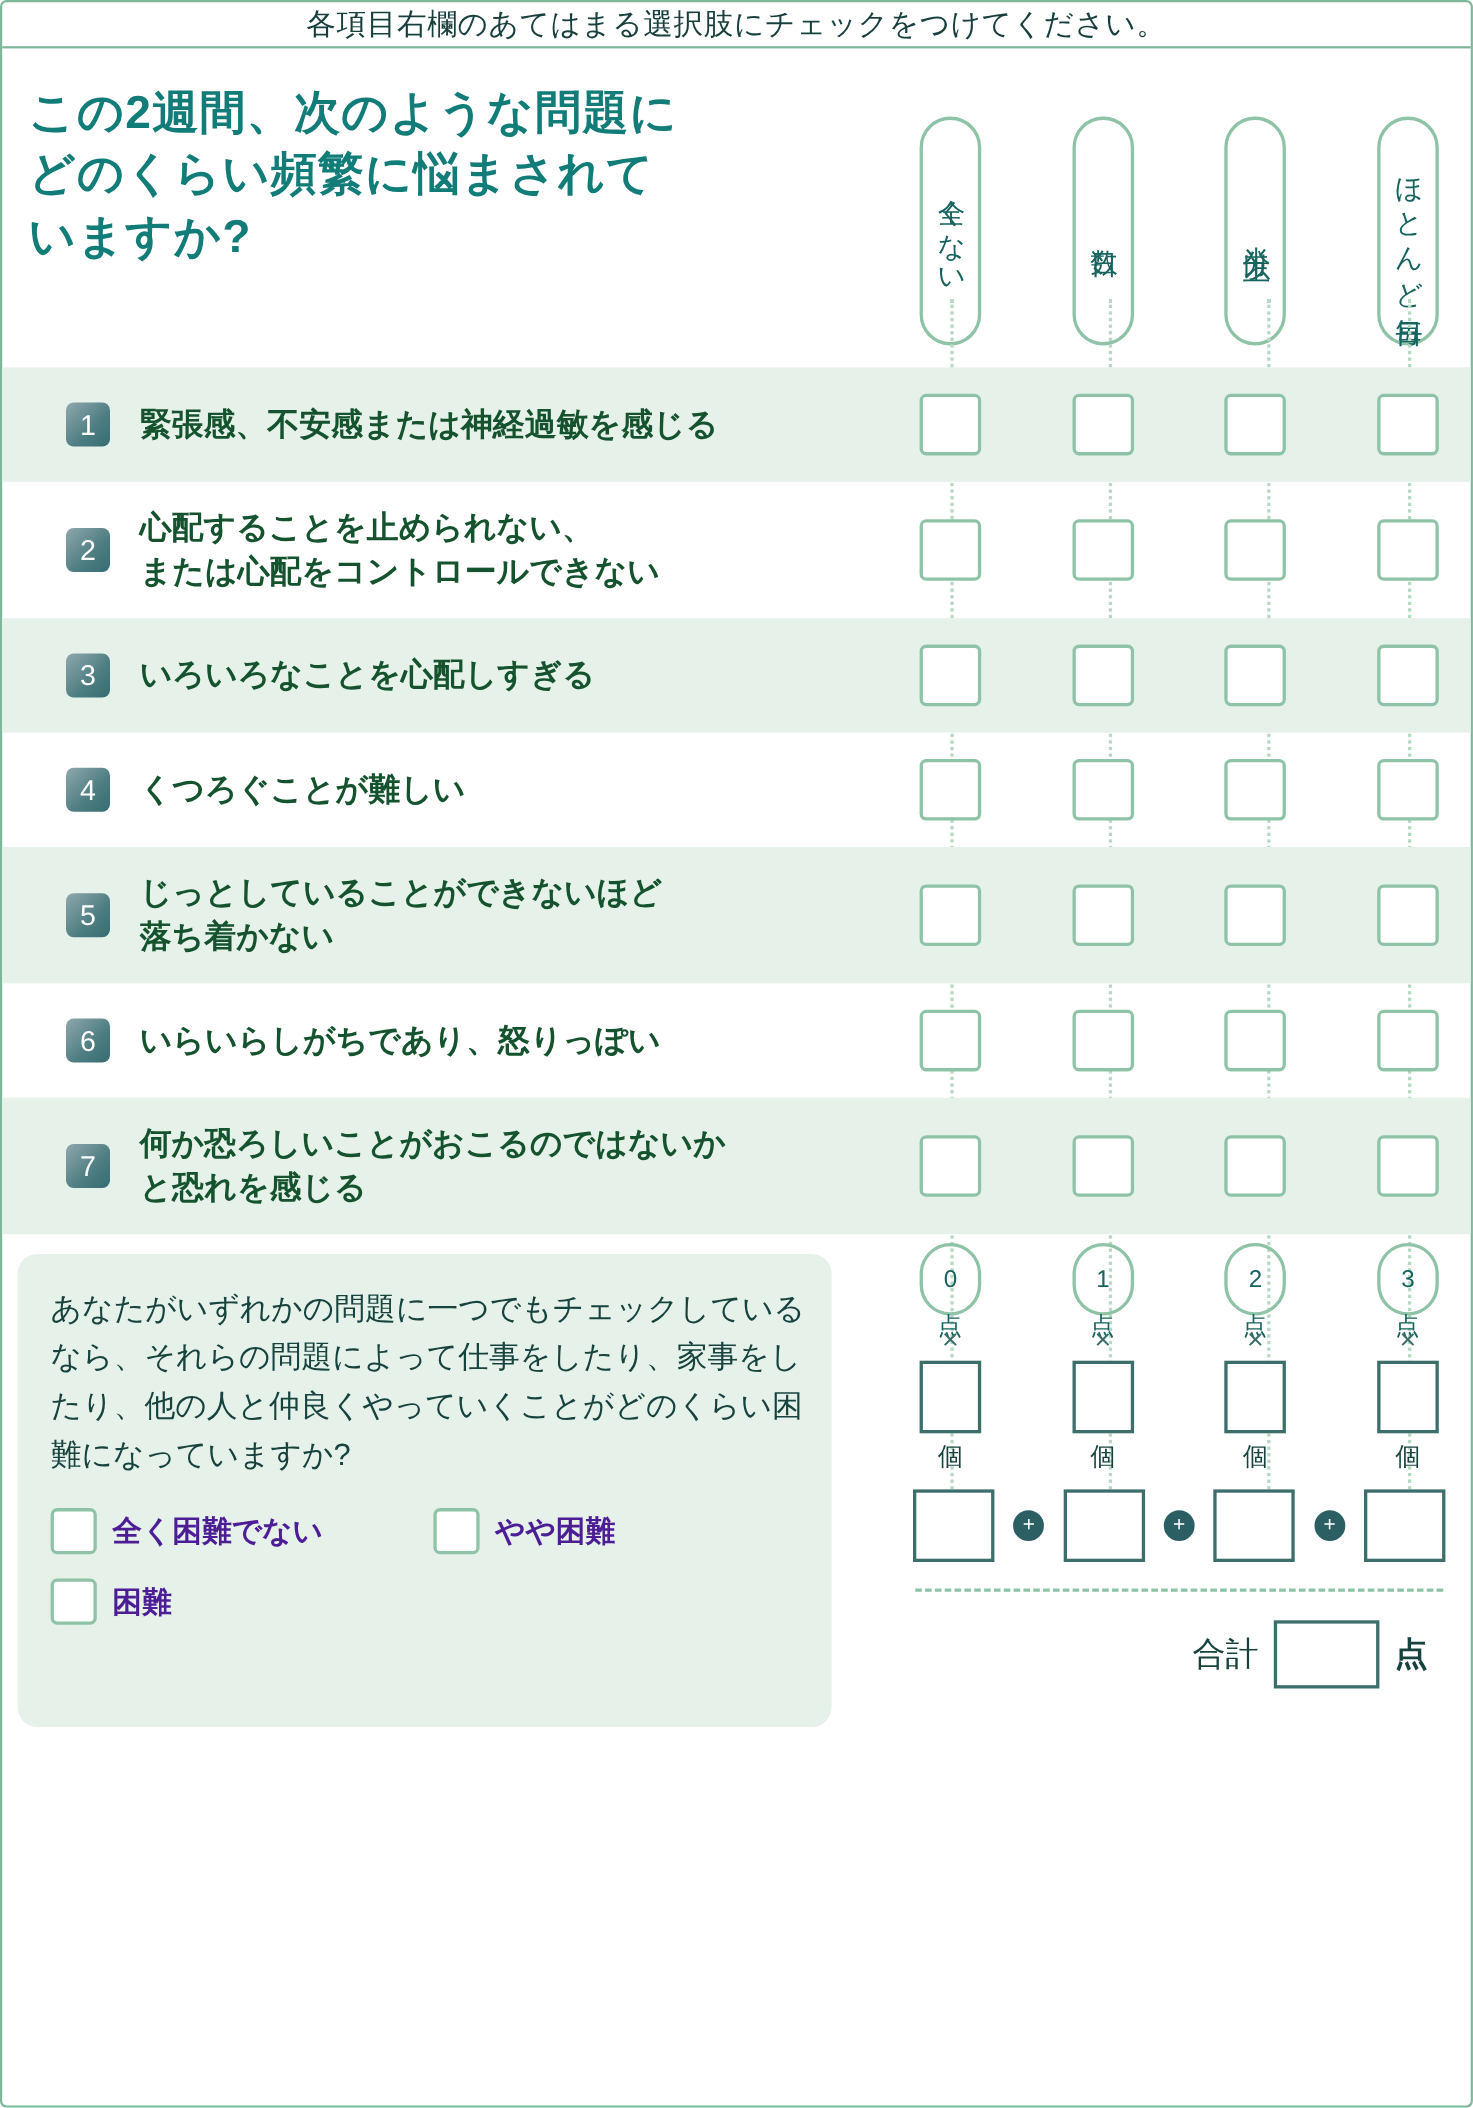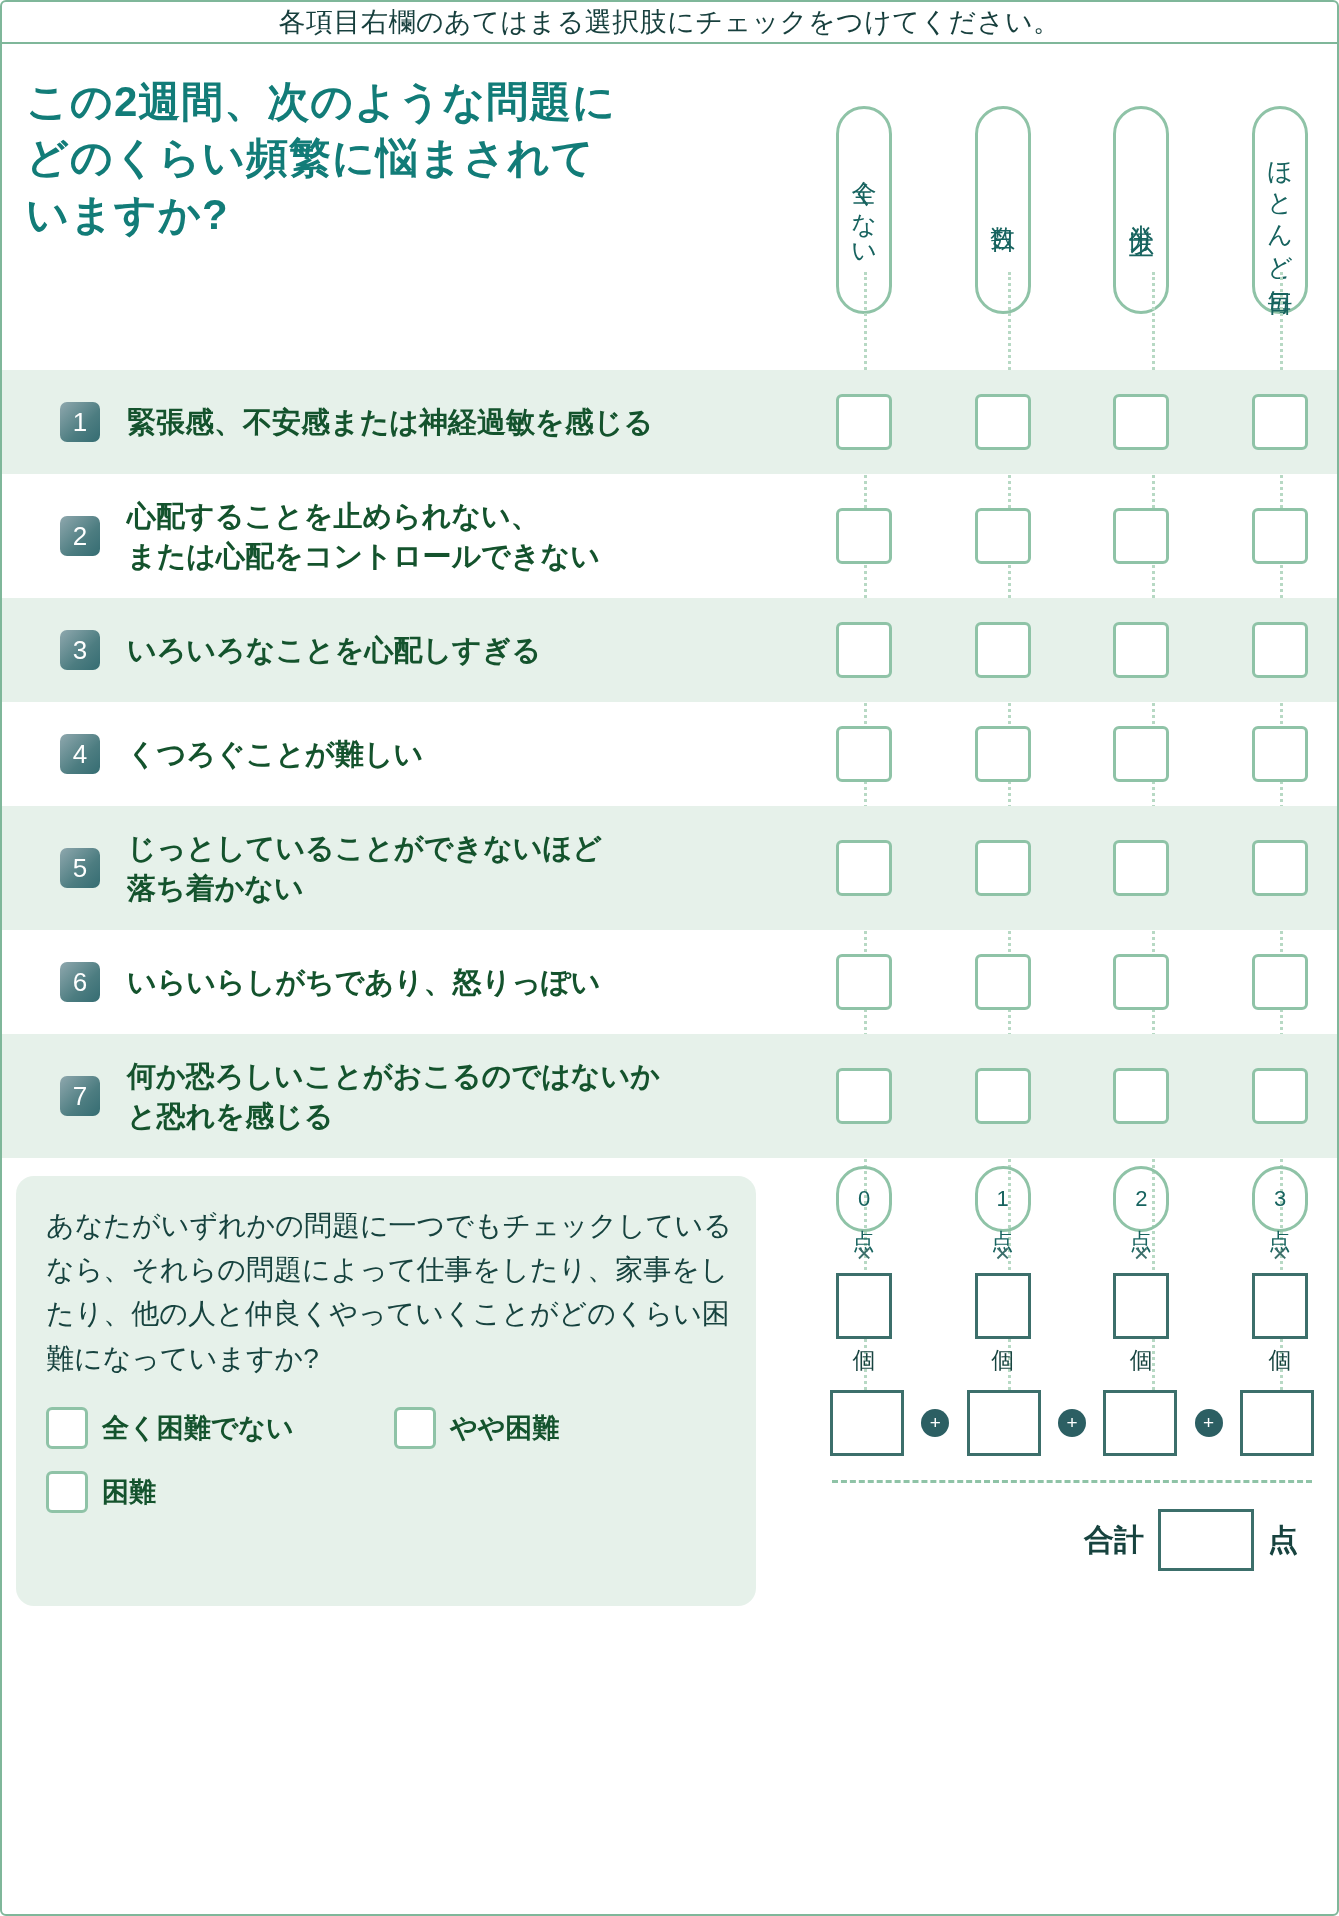--- a/index.html
+++ b/index.html
@@ -35,21 +35,21 @@
     font-size: 27px;
     letter-spacing: 0.5px;
     color: #173f3d;
   }
 
   
   .header {
     display: flex;
     align-items: flex-start;
     padding: 14px 0 0 0;
-    height: 326px;
+    height: 290px;
     position: relative;
   }
   .header-title {
     width: 820px;
     padding: 16px 0 0 24px;
     font-size: 42px;
     line-height: 1.34;
     font-weight: bold;
     color: #127c78;
     letter-spacing: 1px;
@@ -184,21 +184,21 @@
     height: 42px;
     border: 3px solid #8fc3a7;
     border-radius: 6px;
     background: #fff;
     flex: none;
   }
   .opt .olabel {
     margin-left: 14px;
     font-size: 27px;
     font-weight: bold;
-    color: #14532d;
+    color: #4c1d95;
   }
 
   
   .score {
     position: absolute;
     left: 820px;
     top: 0;
     width: 500px;
   }
   .score-row {
@@ -268,21 +268,21 @@
     margin: 24px 10px 0 10px;
     border-top: 3px dashed #8fc3a7;
   }
   .total-row {
     display: flex;
     align-items: center;
     justify-content: flex-end;
     padding-right: 24px;
     margin-top: 26px;
   }
-  .total-label { font-size: 30px; font-weight: bold; color: #17433f; text-align: center; }
+  .total-label { font-size: 30px; font-weight: normal; color: #17433f; text-align: center; }
   .total-cell {
     width: 96px;
     height: 62px;
     border: 3px solid #3c6f6b;
     background: #fff;
     margin: 0 14px;
   }
   .total-unit { font-size: 30px; font-weight: bold; color: #17433f; }
 </style>
 </head>

